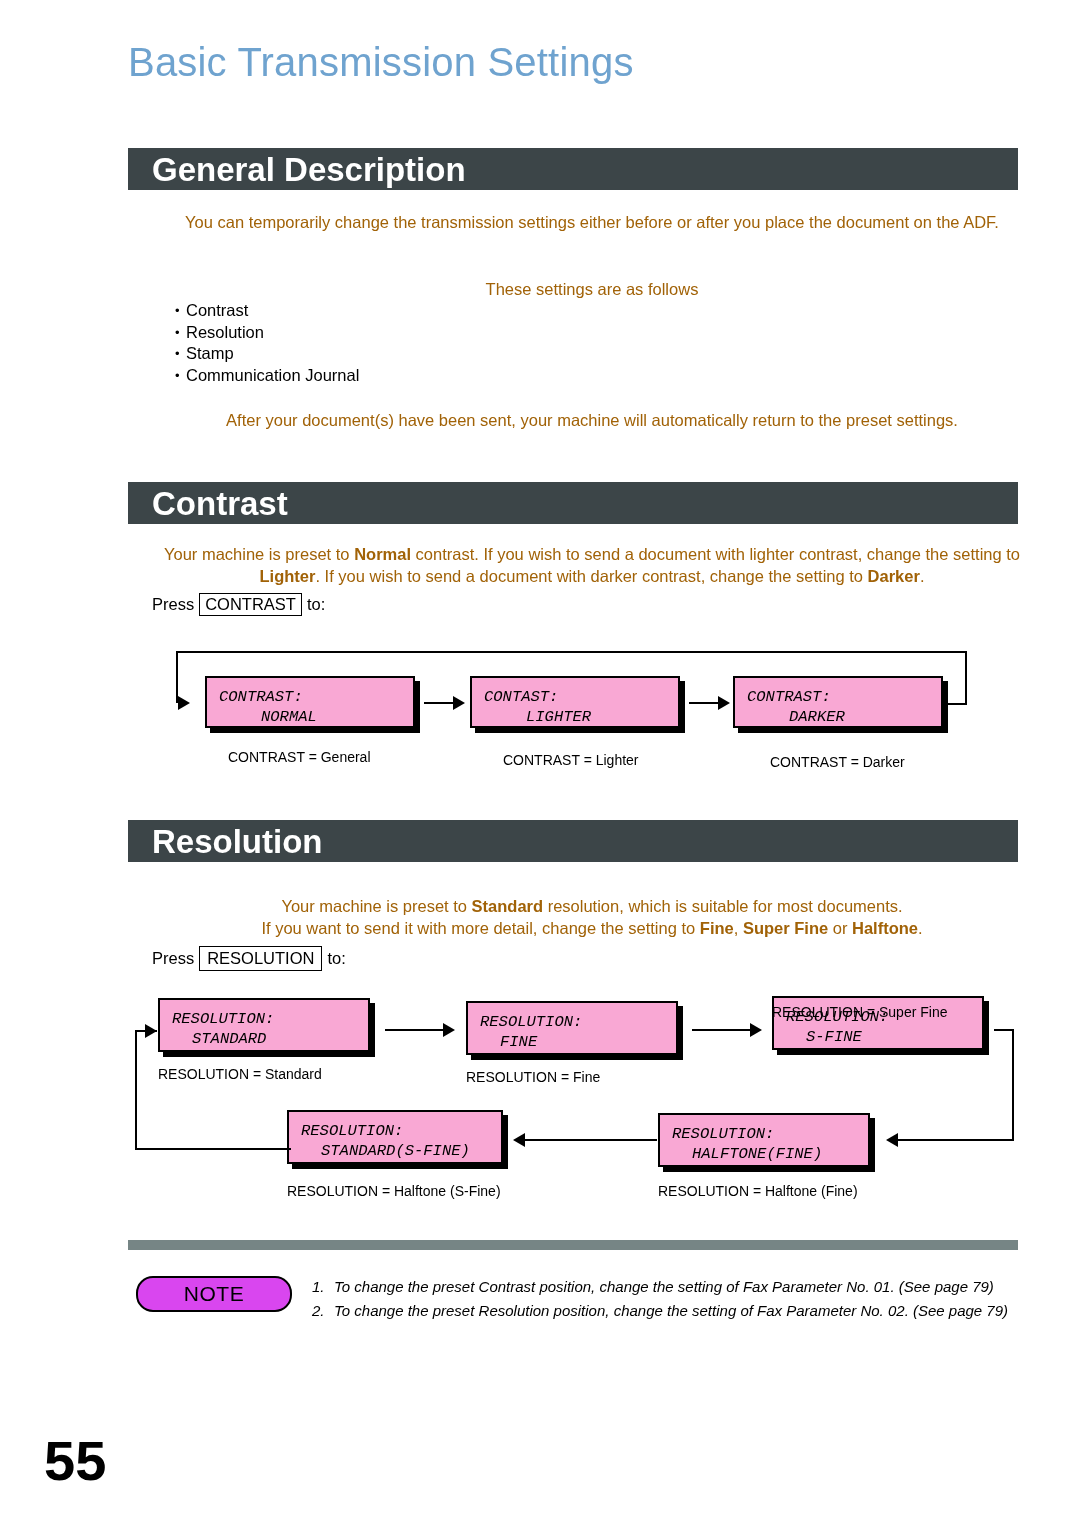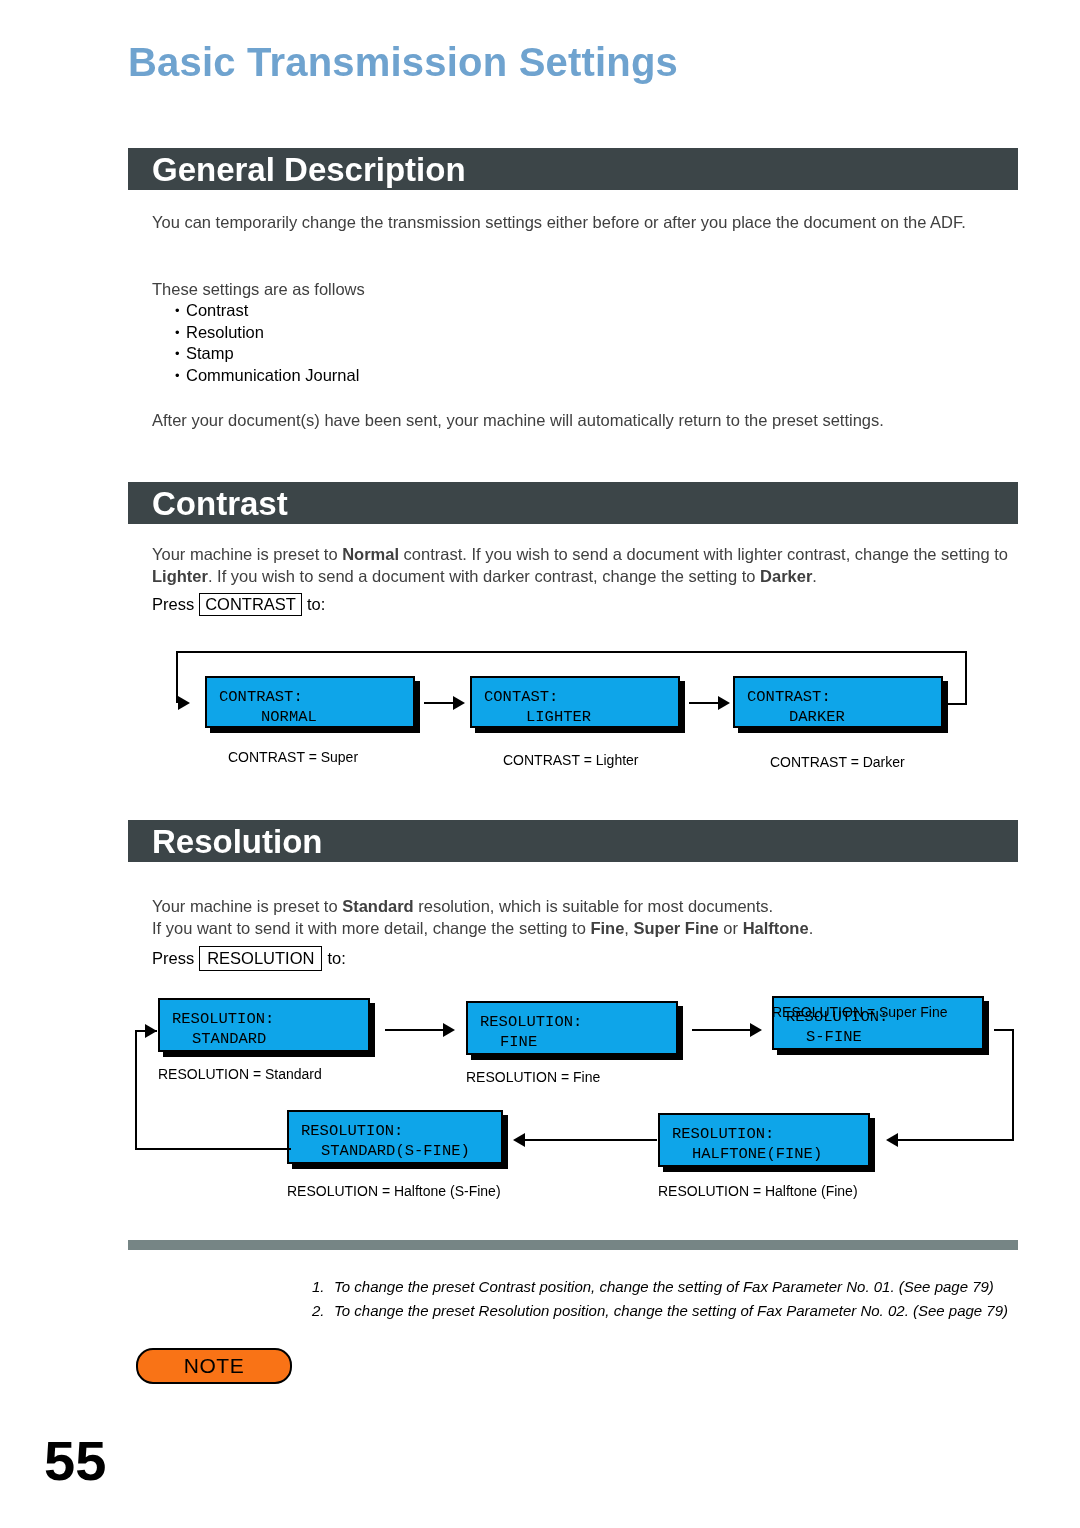--- a/index.html
+++ b/index.html
@@ -15,21 +15,21 @@
     color: #000;
     overflow: hidden;
   }
 
   
   .page-title {
     position: absolute;
     left: 128px;
     top: 40px;
     font-size: 40px;
-    font-weight: bold;
+    font-weight: normal;
     color: #6fa3cf;
     letter-spacing: 0.2px;
     white-space: nowrap;
   }
 
   
   .section-bar {
     position: absolute;
     left: 128px;
     width: 890px;
@@ -49,21 +49,22 @@
   #bar-contrast { top: 482px; }
   #bar-resolution { top: 820px; }
 
   
   .body-text {
     position: absolute;
     left: 152px;
     width: 880px;
     font-size: 16.5px;
     line-height: 21.5px;
-    color: #404040;
+    color: #a16207;
+    text-align: center;
   }
   .body-text b { font-weight: bold; }
 
   #para-intro { top: 212px; }
   #para-follows { top: 279px; }
   .bullet-list {
     position: absolute;
     left: 175px;
     top: 300px;
     font-size: 16.5px;
@@ -102,29 +103,30 @@
     margin: 0 5px;
     font-size: 16.5px;
     line-height: 18px;
     background: #fff;
   }
   .key-box.wide { padding: 2px 7px 3px 7px; }
 
   
   .lcd {
     position: absolute;
-    background: #0ea5e9;
+    background: #f9a8d4;
     border: 2px solid #000;
     box-shadow: 5px 5px 0 0 #000;
     box-sizing: border-box;
     font-family: "Liberation Mono", monospace;
     font-size: 15.5px;
     line-height: 20px;
     padding: 9px 0 0 12px;
     color: #000;
+    font-style: italic;
   }
   .lcd .l2 { display: block; padding-left: 42px; }
   .lcd .l2.tight { padding-left: 20px; }
 
   .caption {
     position: absolute;
     font-size: 14px;
     color: #000;
     white-space: nowrap;
   }
@@ -151,26 +153,26 @@
     position: absolute;
     left: 128px;
     top: 1240px;
     width: 890px;
     height: 10px;
     background: #768585;
   }
   #note-pill {
     position: absolute;
     left: 136px;
-    top: 1348px;
+    top: 1276px;
     width: 152px;
     height: 32px;
     border: 2px solid #000;
     border-radius: 17px;
-    background: #f97316;
+    background: #d946ef;
     display: flex;
     align-items: center;
     justify-content: center;
     font-size: 21px;
     letter-spacing: 0.5px;
   }
   .note-list {
     position: absolute;
     left: 312px;
     top: 1276px;
@@ -230,21 +232,21 @@
 <div class="vline" style="left:965px; top:651px; height:54px;"></div>
 <div class="hline" style="left:947px; top:703px; width:20px;"></div>
 <div class="hline" style="left:176px; top:651px; width:791px;"></div>
 <div class="vline" style="left:176px; top:651px; height:52px;"></div>
 <div class="arrow-right" style="left:178px; top:696px;"></div>
 
 <div class="lcd" style="left:205px; top:676px; width:210px; height:52px;">
   <span>CONTRAST:</span>
   <span class="l2">NORMAL</span>
 </div>
-<div class="caption" style="left:228px; top:749px;">CONTRAST = Super</div>
+<div class="caption" style="left:228px; top:749px;">CONTRAST = General</div>
 
 <div class="hline" style="left:424px; top:702px; width:33px;"></div>
 <div class="arrow-right" style="left:453px; top:696px;"></div>
 
 <div class="lcd" style="left:470px; top:676px; width:210px; height:52px;">
   <span>CONTAST:</span>
   <span class="l2">LIGHTER</span>
 </div>
 <div class="caption" style="left:503px; top:752px;">CONTRAST = Lighter</div>
 

